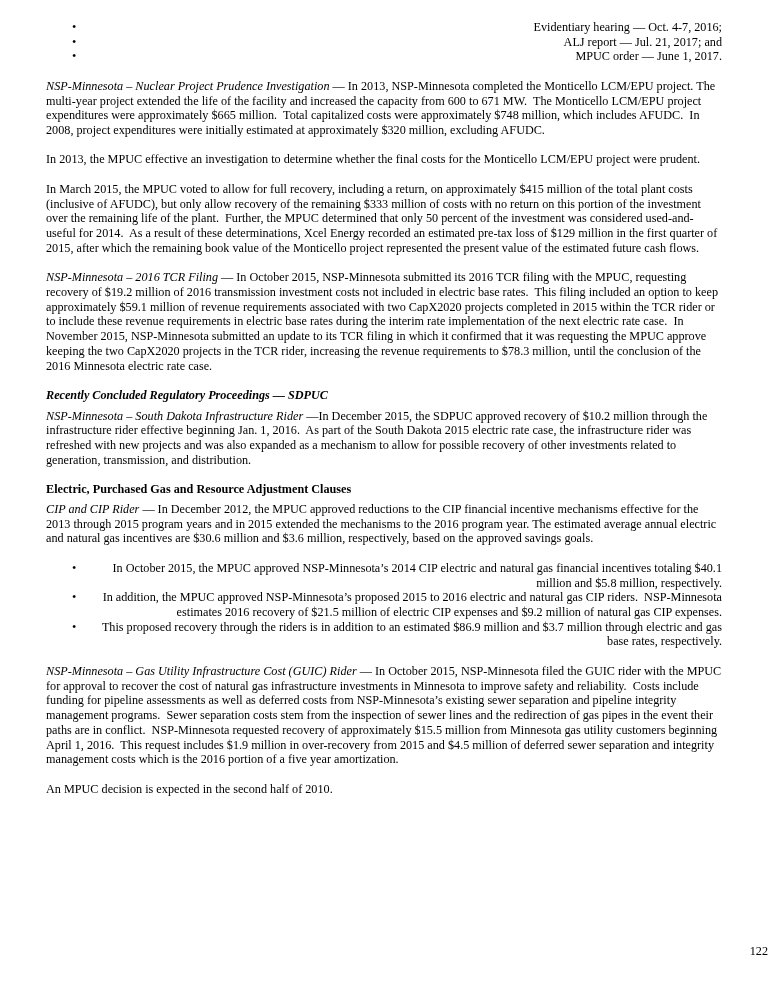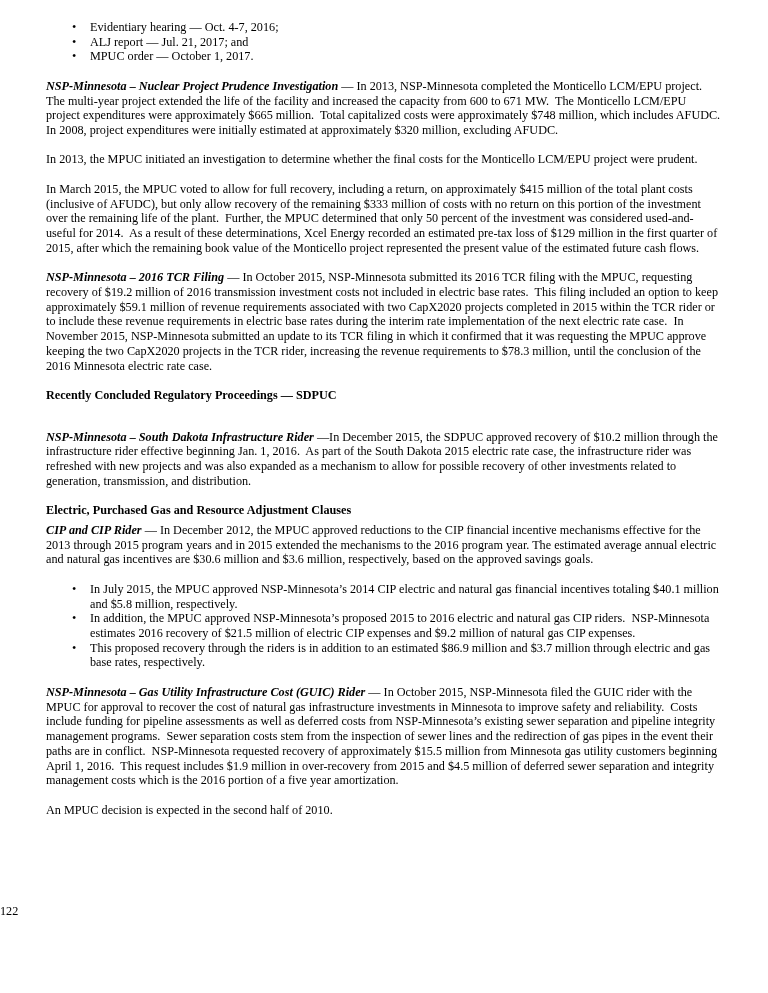--- a/index.html
+++ b/index.html
@@ -23,27 +23,28 @@
     box-sizing: border-box;
     padding: 20px 46px 0 46px;
     overflow: hidden;
   }
   .para {
     margin: 0 0 14.72px 0;
     white-space: pre-wrap;
     text-align: left;
   }
   .lead-bi {
-    font-weight: bold;
+    font-weight: normal;
     font-style: italic;
     text-align: center;
   }
   .heading-bi {
     font-weight: bold;
-    margin: 0 0 27px 0;
+    font-style: italic;
+    margin: 0 0 6px 0;
     white-space: pre-wrap;
   }
   .heading-b {
     font-weight: bold;
     margin: 0 0 5px 0;
     white-space: pre-wrap;
   }
   .bullet-list {
     list-style: none;
     margin: 0 0 14.72px 0;
@@ -57,70 +58,71 @@
     flex: none;
     width: 22px;
     margin-left: 22px;
     text-align: left;
     padding-left: 4px;
     box-sizing: border-box;
   }
   .bullet-text {
     flex: 1;
     white-space: pre-wrap;
+    text-align: right;
   }
   .page-number {
     position: absolute;
-    top: 904px;
+    top: 944px;
     left: 0;
     width: 768px;
-    text-align: left;
+    text-align: right;
   }
 </style>
 </head>
 <body>
 
 <div class="page">
 
   <ul class="bullet-list">
     <li class="bullet-item">
       <span class="bullet-marker">•</span>
       <span class="bullet-text">Evidentiary hearing — Oct. 4-7, 2016;</span>
     </li>
     <li class="bullet-item">
       <span class="bullet-marker">•</span>
       <span class="bullet-text">ALJ report — Jul. 21, 2017; and</span>
     </li>
     <li class="bullet-item">
       <span class="bullet-marker">•</span>
-      <span class="bullet-text">MPUC order — October 1, 2017.</span>
+      <span class="bullet-text">MPUC order — June 1, 2017.</span>
     </li>
   </ul>
 
   <p class="para"><span class="lead-bi">NSP-Minnesota – Nuclear Project Prudence Investigation</span><span> — In 2013, NSP-Minnesota completed the Monticello LCM/EPU project. The multi-year project extended the life of the facility and increased the capacity from 600 to 671 MW.  The Monticello LCM/EPU project expenditures were approximately $665 million.  Total capitalized costs were approximately $748 million, which includes AFUDC.  In 2008, project expenditures were initially estimated at approximately $320 million, excluding AFUDC.</span></p>
 
-  <p class="para">In 2013, the MPUC initiated an investigation to determine whether the final costs for the Monticello LCM/EPU project were prudent.</p>
+  <p class="para">In 2013, the MPUC effective an investigation to determine whether the final costs for the Monticello LCM/EPU project were prudent.</p>
 
   <p class="para">In March 2015, the MPUC voted to allow for full recovery, including a return, on approximately $415 million of the total plant costs (inclusive of AFUDC), but only allow recovery of the remaining $333 million of costs with no return on this portion of the investment over the remaining life of the plant.  Further, the MPUC determined that only 50 percent of the investment was considered used-and-useful for 2014.  As a result of these determinations, Xcel Energy recorded an estimated pre-tax loss of $129 million in the first quarter of 2015, after which the remaining book value of the Monticello project represented the present value of the estimated future cash flows.</p>
 
   <p class="para"><span class="lead-bi">NSP-Minnesota – 2016 TCR Filing</span><span> — In October 2015, NSP-Minnesota submitted its 2016 TCR filing with the MPUC, requesting recovery of $19.2 million of 2016 transmission investment costs not included in electric base rates.  This filing included an option to keep approximately $59.1 million of revenue requirements associated with two CapX2020 projects completed in 2015 within the TCR rider or to include these revenue requirements in electric base rates during the interim rate implementation of the next electric rate case.  In November 2015, NSP-Minnesota submitted an update to its TCR filing in which it confirmed that it was requesting the MPUC approve keeping the two CapX2020 projects in the TCR rider, increasing the revenue requirements to $78.3 million, until the conclusion of the 2016 Minnesota electric rate case.</span></p>
 
   <p class="heading-bi">Recently Concluded Regulatory Proceedings — SDPUC</p>
 
   <p class="para"><span class="lead-bi">NSP-Minnesota – South Dakota Infrastructure Rider</span><span> —In December 2015, the SDPUC approved recovery of $10.2 million through the infrastructure rider effective beginning Jan. 1, 2016.  As part of the South Dakota 2015 electric rate case, the infrastructure rider was refreshed with new projects and was also expanded as a mechanism to allow for possible recovery of other investments related to generation, transmission, and distribution.</span></p>
 
   <p class="heading-b">Electric, Purchased Gas and Resource Adjustment Clauses</p>
 
   <p class="para"><span class="lead-bi">CIP and CIP Rider</span><span> — In December 2012, the MPUC approved reductions to the CIP financial incentive mechanisms effective for the 2013 through 2015 program years and in 2015 extended the mechanisms to the 2016 program year. The estimated average annual electric and natural gas incentives are $30.6 million and $3.6 million, respectively, based on the approved savings goals.</span></p>
 
 
   <ul class="bullet-list">
     <li class="bullet-item">
       <span class="bullet-marker">•</span>
-      <span class="bullet-text">In July 2015, the MPUC approved NSP-Minnesota’s 2014 CIP electric and natural gas financial incentives totaling $40.1 million and $5.8 million, respectively.</span>
+      <span class="bullet-text">In October 2015, the MPUC approved NSP-Minnesota’s 2014 CIP electric and natural gas financial incentives totaling $40.1 million and $5.8 million, respectively.</span>
     </li>
     <li class="bullet-item">
       <span class="bullet-marker">•</span>
       <span class="bullet-text">In addition, the MPUC approved NSP-Minnesota’s proposed 2015 to 2016 electric and natural gas CIP riders.  NSP-Minnesota estimates 2016 recovery of $21.5 million of electric CIP expenses and $9.2 million of natural gas CIP expenses.</span>
     </li>
     <li class="bullet-item">
       <span class="bullet-marker">•</span>
       <span class="bullet-text">This proposed recovery through the riders is in addition to an estimated $86.9 million and $3.7 million through electric and gas base rates, respectively.</span>
     </li>
   </ul>

